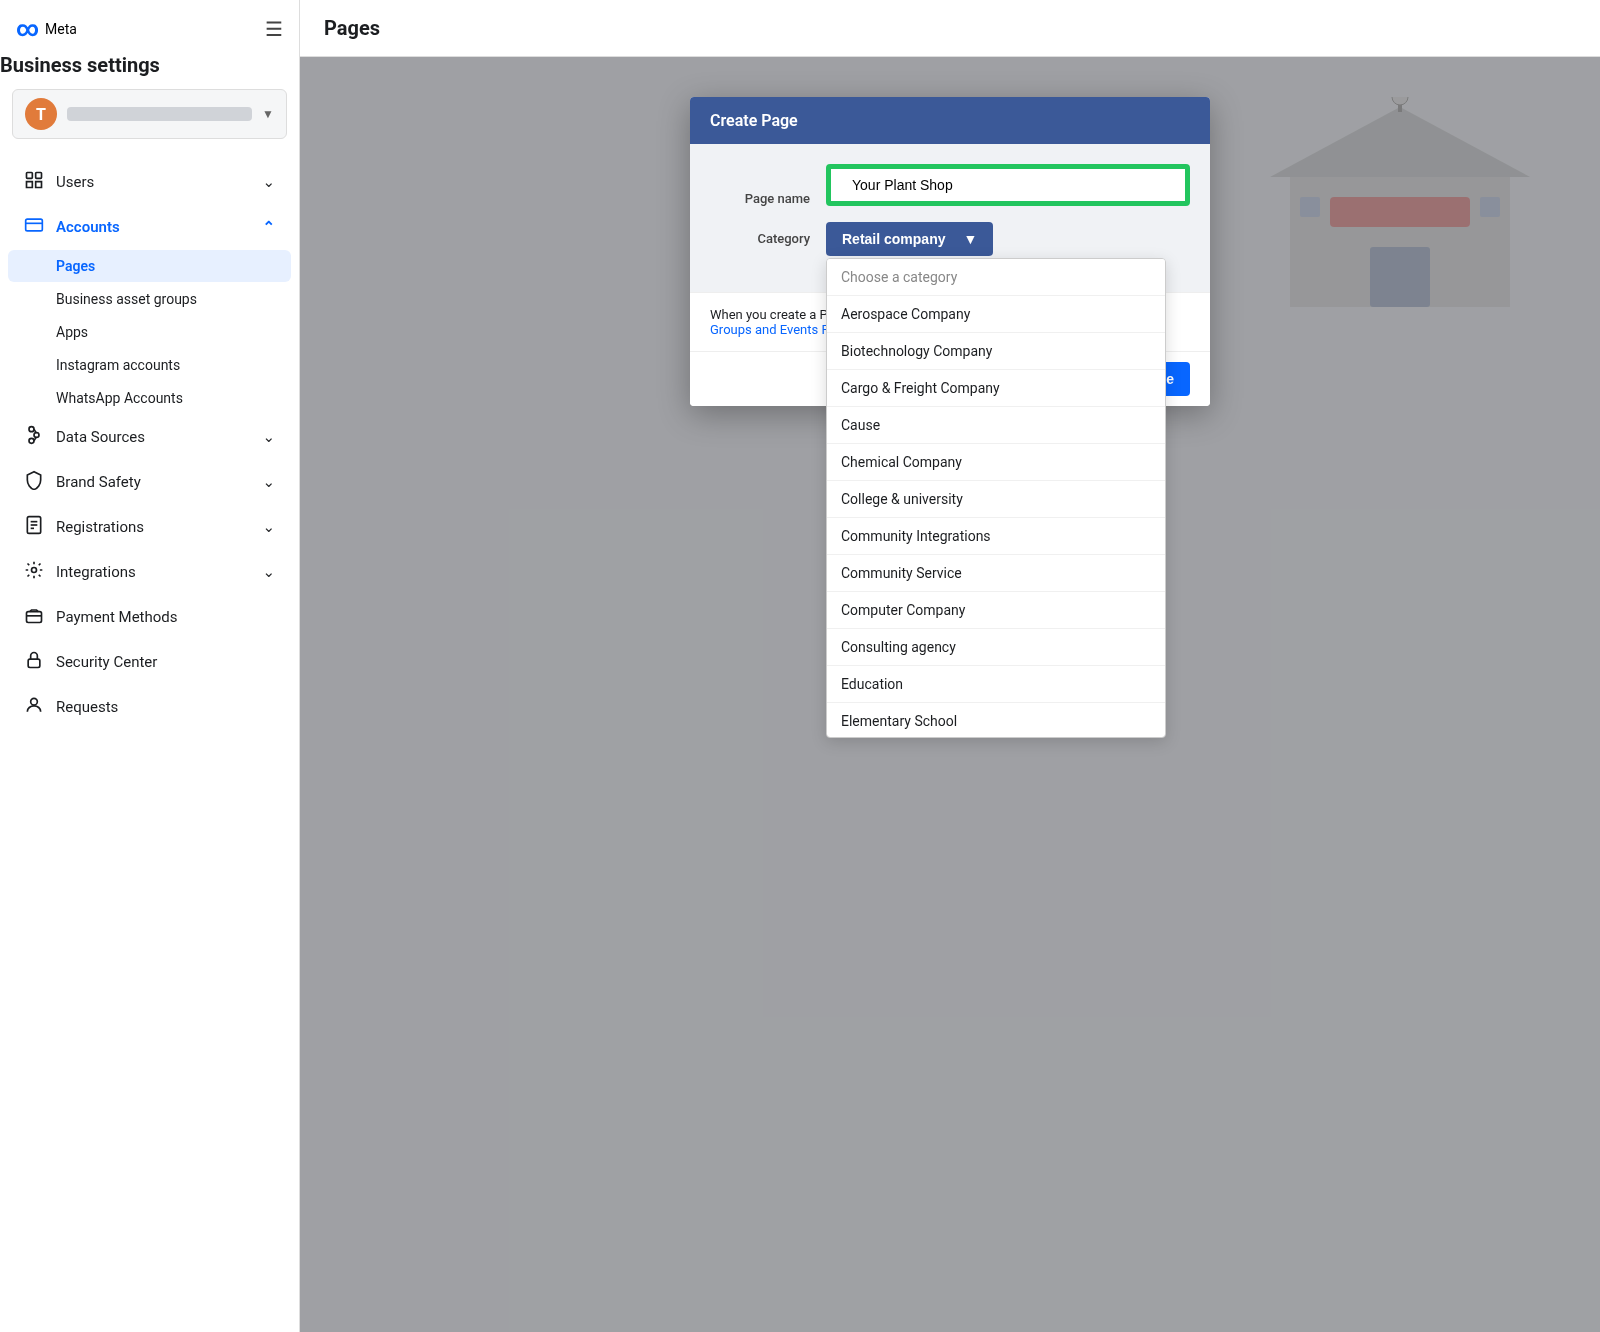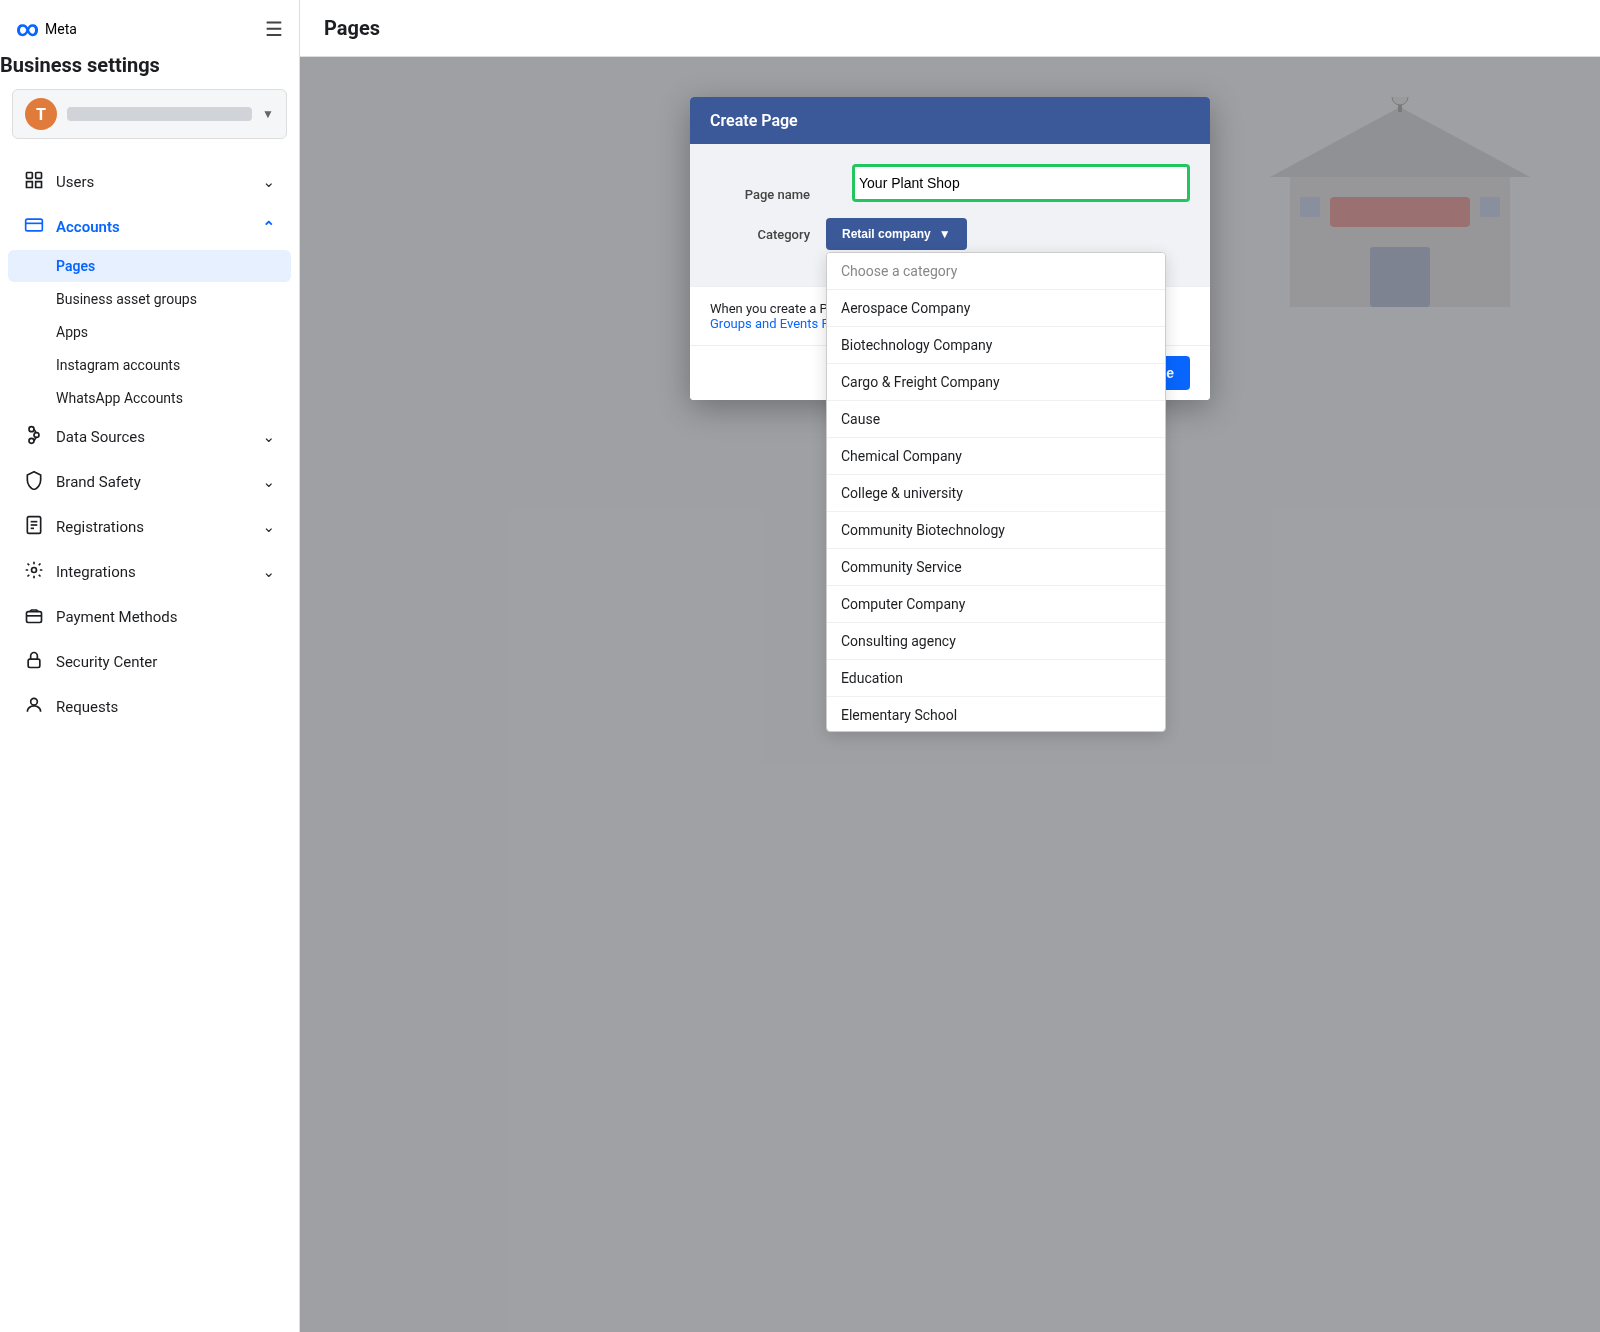--- a/index.html
+++ b/index.html
@@ -188,41 +188,40 @@
     .form-label {
       width: 100px;
       text-align: right;
       font-size: 13px;
       color: #444;
       font-weight: 500;
       flex-shrink: 0;
     }
     .form-input {
       flex: 1;
-      padding: 8px 4px;
-      font-size: 14px;
-      border: 3px solid #22c55e;
-      border-radius: 4px;
-      background: #fff;
-      margin-left: 26px;
+      padding: 8px 21px;
+      font-size: 14px;
+      border: 5px solid #22c55e;
+      border-radius: 4px;
+      background: #fff;
     }
     .category-btn {
       flex: 1;
       background: #3b5998;
       color: #fff;
       border: none;
       padding: 9px 16px;
       border-radius: 4px;
-      font-size: 12px;
+      font-size: 14px;
       font-weight: 600;
       cursor: pointer;
       display: flex;
       align-items: center;
       justify-content: center;
-      gap: 8px;
+      gap: 18px;
     }
 
     
     .dropdown-container {
       position: relative;
     }
     .dropdown-list {
       position: absolute;
       top: calc(100% + 2px);
       left: 0;
@@ -488,21 +487,21 @@
               </button>
 
               <div class="dropdown-list">
                 <div class="dropdown-item placeholder-item">Choose a category</div>
                 <div class="dropdown-item">Aerospace Company</div>
                 <div class="dropdown-item">Biotechnology Company</div>
                 <div class="dropdown-item">Cargo &amp; Freight Company</div>
                 <div class="dropdown-item">Cause</div>
                 <div class="dropdown-item">Chemical Company</div>
                 <div class="dropdown-item">College &amp; university</div>
-                <div class="dropdown-item">Community Biotechnology</div>
+                <div class="dropdown-item">Community Integrations</div>
                 <div class="dropdown-item">Community Service</div>
                 <div class="dropdown-item">Computer Company</div>
                 <div class="dropdown-item">Consulting agency</div>
                 <div class="dropdown-item">Education</div>
                 <div class="dropdown-item">Elementary School</div>
 
               </div>
             </div>
           </div>
         </div>

